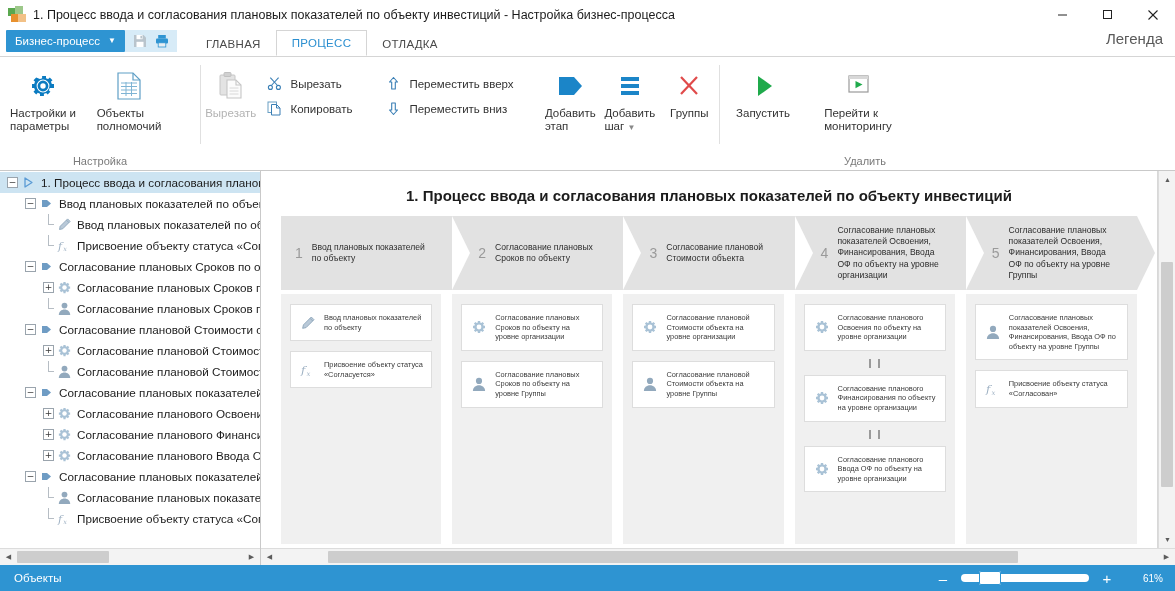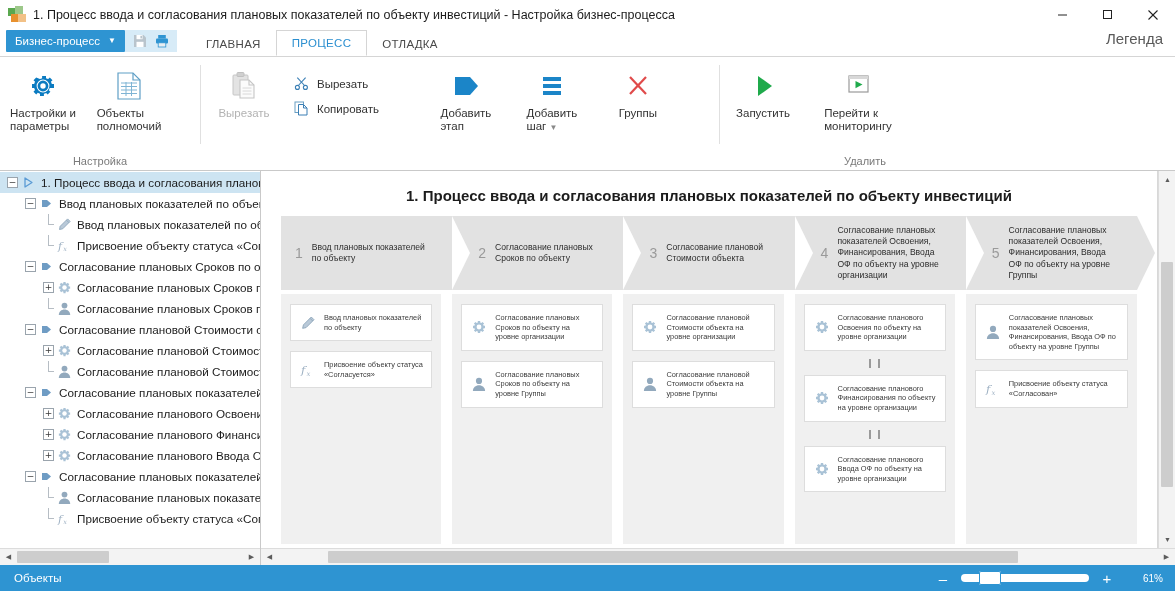--- a/index.html
+++ b/index.html
@@ -368,20 +368,38 @@
                 <path d="M4.5 3.5h5l3.5 3.5v7h-8.5z" fill="#ffffff" stroke="#3a7fb5" stroke-width="1"></path>
                 <path d="M9.5 3.5V7H13" fill="none" stroke="#3a7fb5" stroke-width="1"></path>
               </svg>
             </span>
             <span class="lbl">Копировать</span>
           </div>
         </div>
 
         <div class="rsep" style="margin:6px 8px 28px 8px;"></div>
 
+        <div class="smallcol">
+          <div class="smallbtn">
+            <span class="ico">
+              <svg width="15" height="15" viewBox="0 0 15 15">
+                <path d="M7.5 1.5 L11.5 6 H9.3 V13 H5.7 V6 H3.5 Z" fill="none" stroke="#3a7fb5" stroke-width="1.1" stroke-linejoin="round"></path>
+              </svg>
+            </span>
+            <span class="lbl">Переместить вверх</span>
+          </div>
+          <div class="smallbtn">
+            <span class="ico">
+              <svg width="15" height="15" viewBox="0 0 15 15">
+                <path d="M7.5 13.5 L11.5 9 H9.3 V2 H5.7 V9 H3.5 Z" fill="none" stroke="#3a7fb5" stroke-width="1.1" stroke-linejoin="round"></path>
+              </svg>
+            </span>
+            <span class="lbl">Переместить вниз</span>
+          </div>
+        </div>
 
         <div class="rsep" style="margin:6px 6px 28px 10px;"></div>
 
         <div class="bigbtn">
           <span class="ico">
             <svg width="30" height="26" viewBox="0 0 30 26">
               <path d="M4 4h15l8 9-8 9H4z" fill="#1b85c8"></path>
             </svg>
           </span>
           <span class="lbl">Добавить

